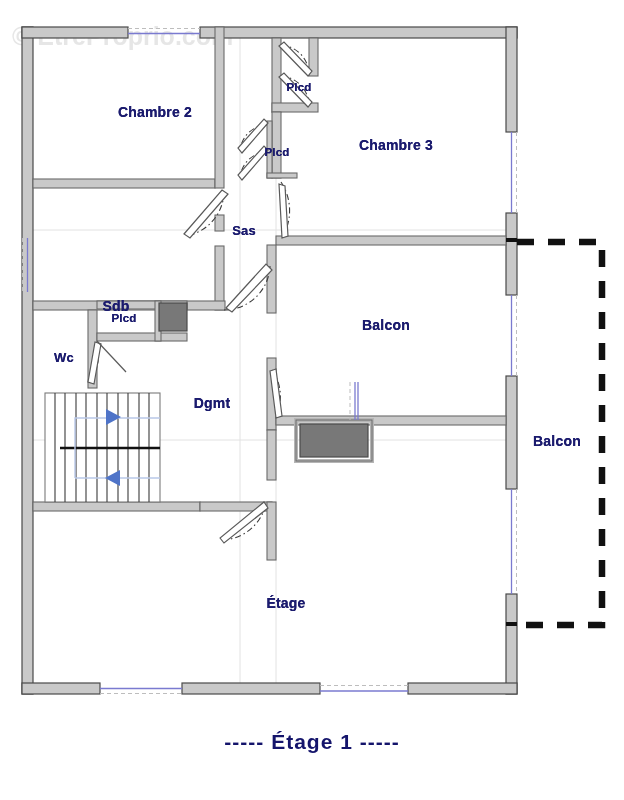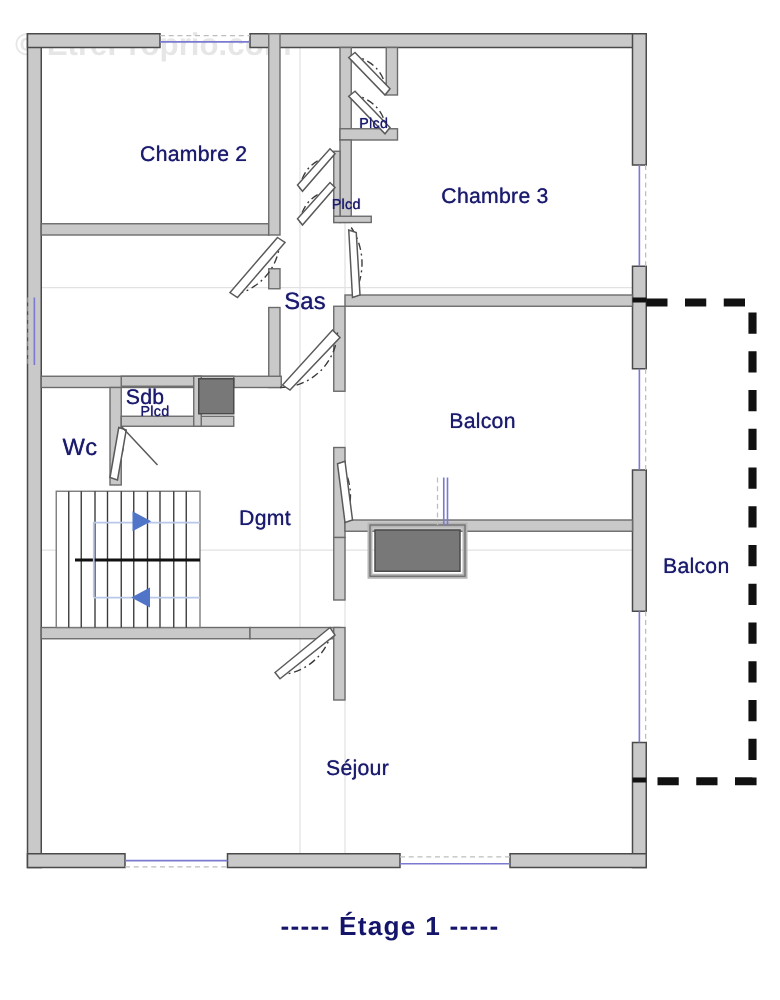--- a/index.html
+++ b/index.html
@@ -20,30 +20,29 @@
     width: 624px;
     height: 800px;
   }
   #plan-svg {
     position: absolute;
     left: 0; top: 0;
   }
   .room-label {
     position: absolute;
     color: #1b1b6e;
-    font-weight: normal;
+    font-weight: bold;
     font-family: "Liberation Sans", sans-serif;
     white-space: nowrap;
     transform: translate(-50%, -50%);
     letter-spacing: 0.2px;
     text-shadow: 0 0 0.6px #1b1b6e;
-    margin-top: 12px;
-  }
-  .room-label.big   { font-size: 17px; }
-  .room-label.mid   { font-size: 19px; }
+  }
+  .room-label.big   { font-size: 14px; }
+  .room-label.mid   { font-size: 13px; }
   .room-label.small { font-size: 11.5px; }
   #caption {
     position: absolute;
     left: 0;
     width: 624px;
     text-align: center;
     color: #14146b;
     font-weight: bold;
     font-size: 21px;
     letter-spacing: 1px;
@@ -255,21 +254,21 @@
 
   </svg>
 
   <div class="room-label big" style="left:155px; top:112px;">Chambre 2</div>
   <div class="room-label big" style="left:396px; top:145px;">Chambre 3</div>
   <div class="room-label small" style="left:299px; top:87px;">Plcd</div>
   <div class="room-label small" style="left:277px; top:152px;">Plcd</div>
   <div class="room-label mid" style="left:244px; top:230px;">Sas</div>
   <div class="room-label big" style="left:116px; top:306px;">Sdb</div>
   <div class="room-label small" style="left:124px; top:318px;">Plcd</div>
-  <div class="room-label mid" style="left:64px;  top:347px;">Wc</div>
+  <div class="room-label mid" style="left:64px;  top:357px;">Wc</div>
   <div class="room-label big" style="left:212px; top:403px;">Dgmt</div>
   <div class="room-label big" style="left:386px; top:325px;">Balcon</div>
-  <div class="room-label big" style="left:286px; top:603px;">Séjour</div>
+  <div class="room-label big" style="left:286px; top:603px;">Étage</div>
   <div class="room-label big" style="left:557px; top:441px;">Balcon</div>
 
   <div id="caption" style="top:730px;">-----  Étage 1  -----</div>
 
 </div>
 
 </body></html>

